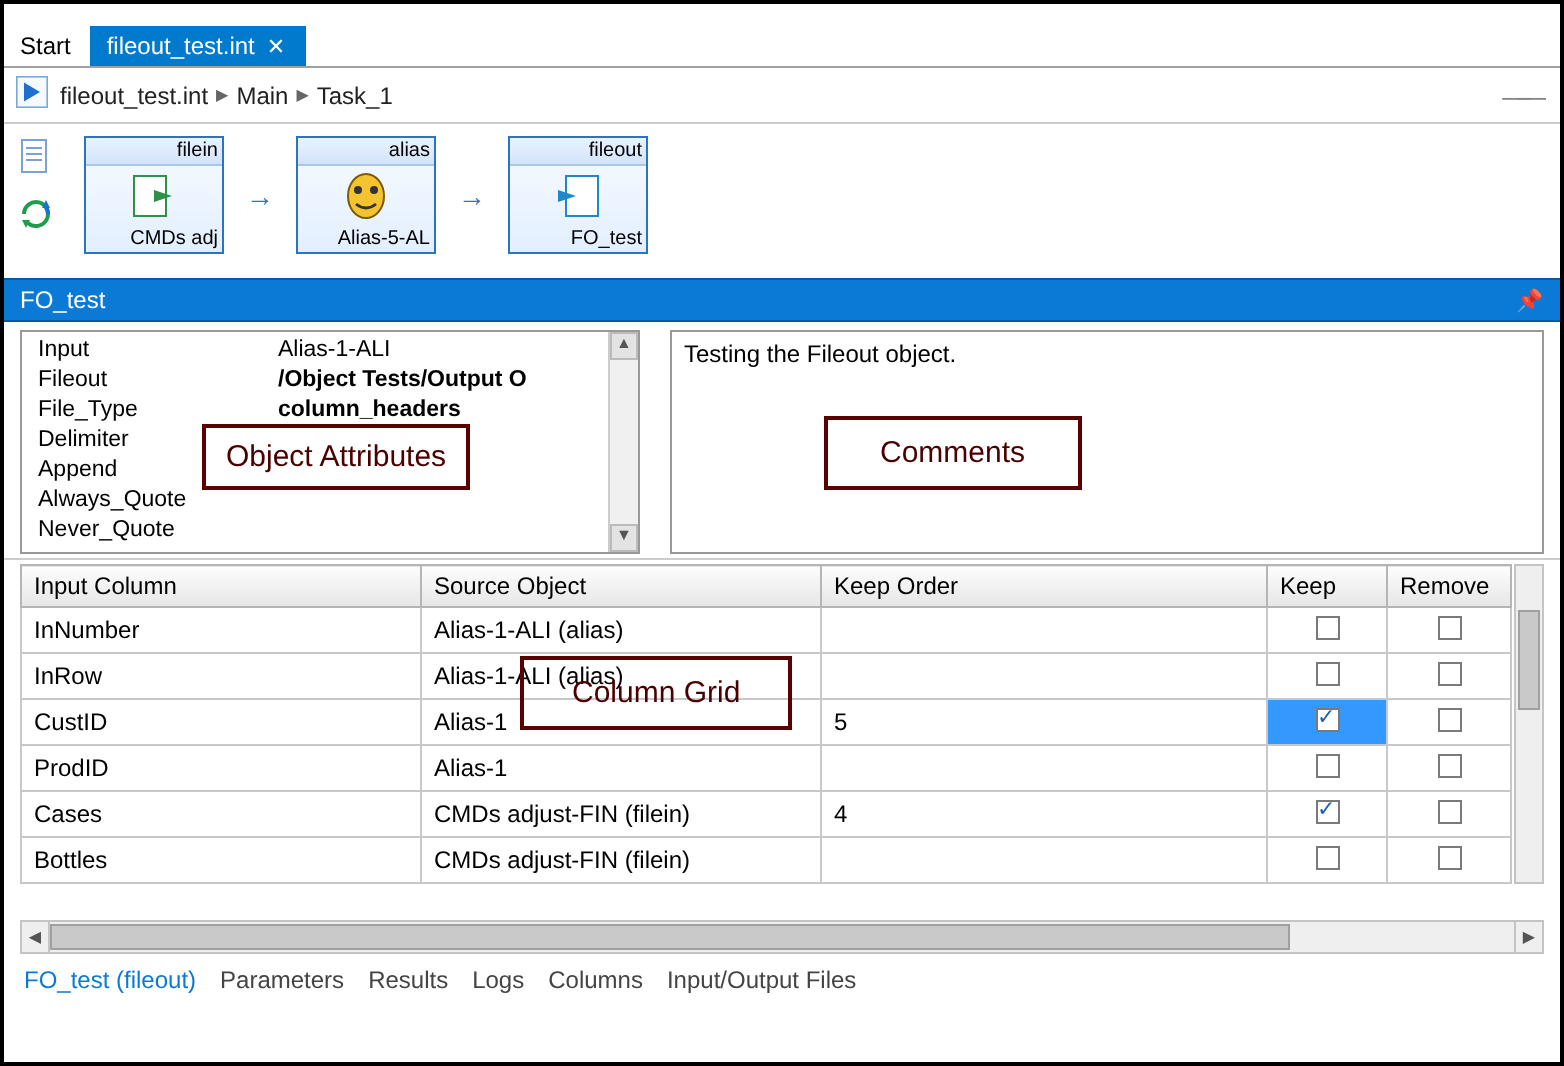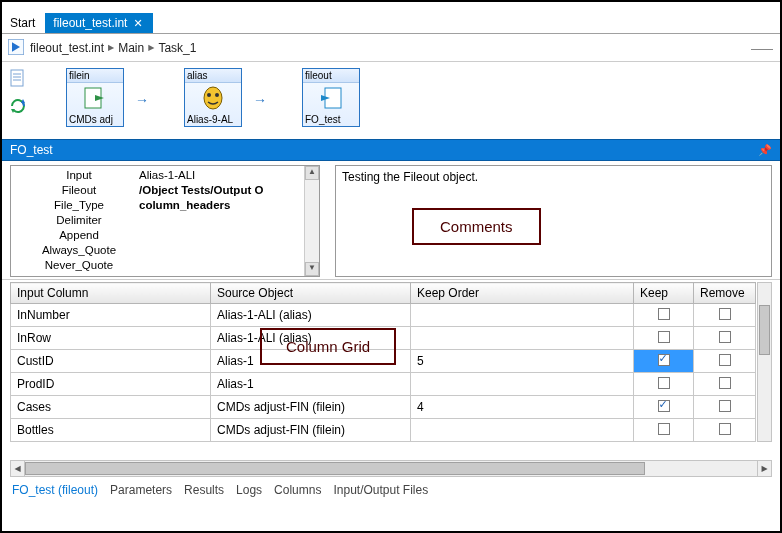--- a/index.html
+++ b/index.html
@@ -17,36 +17,36 @@
   .breadcrumb .sep { color: #666; font-size: 8px; }
   .spacer { flex: 1; }
   .mini { color: #888; font-size: 14px; letter-spacing: -5px; margin-right: 6px;}
   
   .main-row { display: flex; }
   .side-icons { width: 32px; display: flex; flex-direction: column; align-items: center; gap: 6px; padding-top: 6px; }
   .side-icons svg { width: 20px; height: 20px; }
   
   .canvas { flex: 1; padding: 6px 8px 8px 8px; }
   .node-row { display: flex; gap: 10px; align-items: center; }
-  .node { width: 58px; border: 1px solid #2975c4; background: linear-gradient(#f7fbff,#e3efff); font-size: 10px; text-align: left; position: relative; margin-left: 24px; }
+  .node { width: 70px; border: 1px solid #2975c4; background: linear-gradient(#f7fbff,#e3efff); font-size: 10px; text-align: right; position: relative; }
   .node .hdr { background: linear-gradient(#eaf3ff,#d2e4fb); border-bottom: 1px solid #a9c7ea; padding: 1px 2px; font-size: 10px; }
   .node .iconbox { height: 30px; display:flex; align-items:center; justify-content:center; }
   .node .lbl { padding: 1px 2px; font-size: 10px; overflow:hidden; white-space:nowrap; }
   .arrow { width: 16px; text-align:center; color:#2975c4; font-size:14px; }
   
   .panel-bar { background: #0b7ad6; color: #fff; font-size: 12px; padding: 3px 8px; margin-top: 4px; display:flex; align-items:center; justify-content:space-between; border-top:1px solid #065aa3; border-bottom:1px solid #065aa3;}
   .pin { color:#fff; font-size:11px; }
   
   .attr-row { display: flex; border-bottom: 1px solid #ccc; background:#fff; }
   .attr-left { width: 310px; border: 1px solid #999; margin:4px 2px 2px 8px; position: relative; font-size:11.5px; padding: 2px 2px 2px 2px; overflow:hidden;}
   .attr-left .scroll { position:absolute; right:0; top:0; bottom:0; width:15px; background:#f0f0f0; border-left:1px solid #ccc;}
   .attr-left .scroll .up, .attr-left .scroll .down { height:14px; text-align:center; font-size:8px; color:#555; background:#e3e3e3; border:1px solid #bbb;}
   .attr-left .scroll .down{position:absolute; bottom:0; left:0; right:0;}
   .attr-left .scroll .up{position:absolute; top:0; left:0; right:0;}
-  .attr-pair { display:flex; line-height:15px; padding-left:6px;text-align:center; }
+  .attr-pair { display:flex; line-height:15px; padding-left:6px; }
   .attr-pair .k { width: 120px; }
   .attr-pair .v { font-weight: normal; white-space:nowrap; }
   .attr-pair .v.bold { font-weight: bold; }
   
   .attr-right { flex:1; border:1px solid #999; margin:4px 8px 2px 13px; padding:4px 6px; font-size:12px; position:relative;}
   
   .annot { position:absolute; border:2px solid #5a0000; color:#4a0000; font-size:15px; padding:6px 10px; background:transparent; pointer-events:none;}
   
   .grid-wrap { margin: 2px 8px 0 8px; position:relative;}
   table.grid { width: calc(100% - 16px); border-collapse: collapse; table-layout: fixed; }
@@ -129,21 +129,21 @@
       <div class="node">
         <div class="hdr">alias</div>
         <div class="iconbox">
             <svg width="26" height="26" viewBox="0 0 26 26">
               <ellipse cx="13" cy="13" rx="9" ry="11" fill="#f4c430" stroke="#7a5c00"></ellipse>
               <circle cx="9" cy="10" r="2" fill="#333"></circle>
               <circle cx="17" cy="10" r="2" fill="#333"></circle>
               <path d="M8 17 Q13 21 18 17" fill="none" stroke="#333" stroke-width="1.4"></path>
             </svg>
           </div>
-        <div class="lbl">Alias-9-AL</div>
+        <div class="lbl">Alias-5-AL</div>
       </div>
       <div class="arrow">→</div>
       <div class="node">
         <div class="hdr">fileout</div>
         <div class="iconbox">
             <svg width="26" height="26" viewBox="0 0 26 26">
               <rect x="7" y="3" width="16" height="20" fill="#fff" stroke="#1e88c9"></rect>
               <polygon points="3,10 12,13 3,16" fill="#1e88c9"></polygon>
             </svg>
           </div>
@@ -185,20 +185,21 @@
         <span class="v"></span>
       </div>
     <div class="attr-pair">
         <span class="k">Never_Quote</span>
         <span class="v"></span>
       </div>
     <div class="scroll">
         <div class="up">▲</div>
         <div class="down">▼</div>
       </div>
+    <div class="annot" style="left:90px; top:46px;">Object Attributes</div>
   </div>
   <div class="attr-right">
     <span>Testing the Fileout object.</span>
     <div class="annot" style="left:76px; top:42px; padding:8px 26px;">Comments</div>
   </div>
 </div>
 
 <div class="grid-wrap" style="height:178px;">
   <table class="grid">
     <colgroup>

